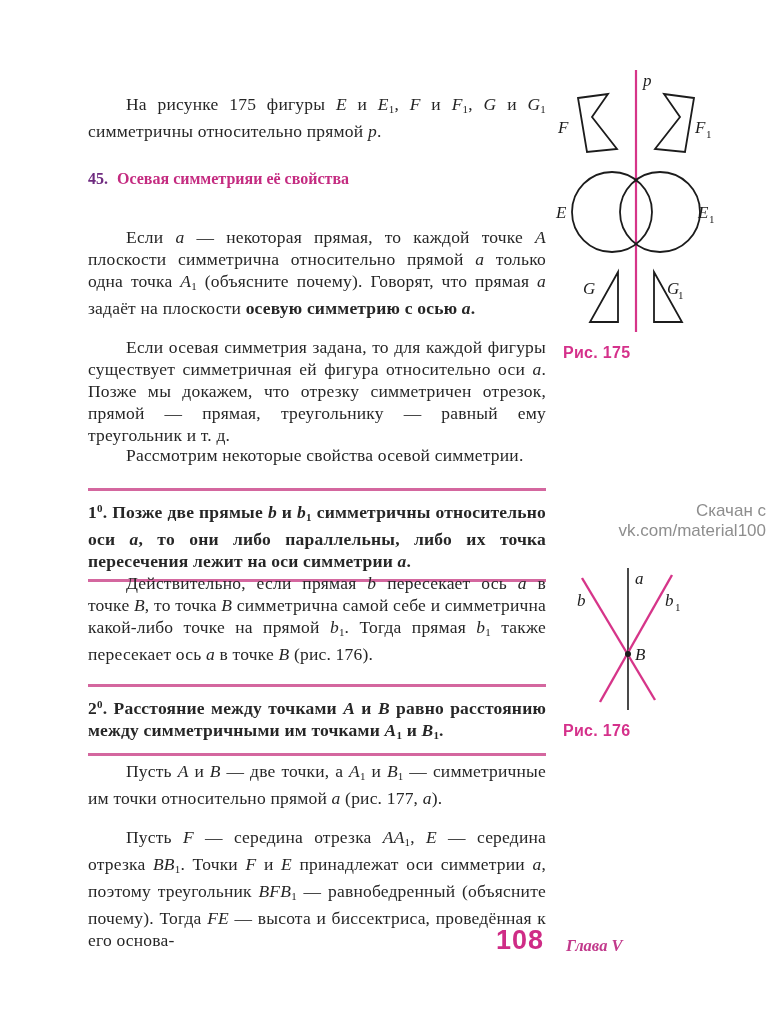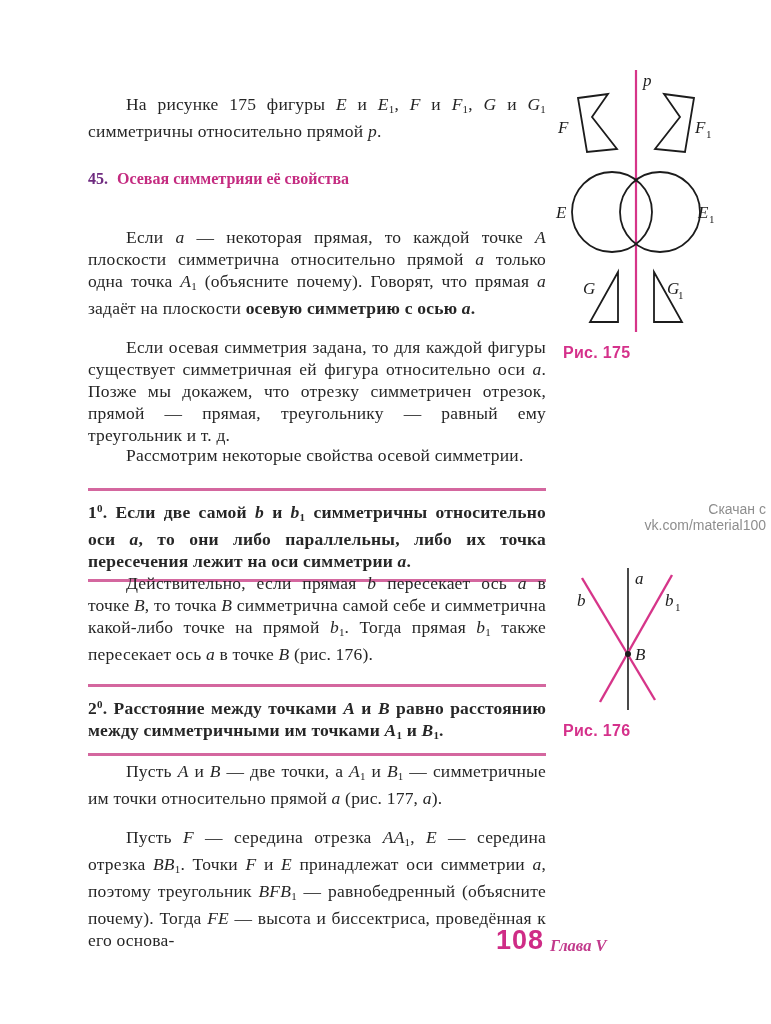--- a/index.html
+++ b/index.html
@@ -38,50 +38,50 @@
     position:absolute;font-family:"Liberation Sans",sans-serif;
     font-weight:bold;font-size:16px;color:#d5318b;letter-spacing:0.3px;
   }
   .cap175{left:563px;top:344px;}
   .cap176{left:563px;top:722px;}
   svg text{font-family:"Liberation Serif",serif;font-style:italic;font-size:17px;fill:#1d1d1d;}
   svg text.subd{font-size:11px;font-style:normal;}
   
   .watermark{
     position:absolute;left:588px;top:501px;width:178px;text-align:right;
-    font-family:"Liberation Sans",sans-serif;font-size:14px;color:#8e8e8e;
+    font-family:"Liberation Sans",sans-serif;font-size:17px;color:#8e8e8e;
   }
   .footer{position:absolute;left:496px;top:925px;display:flex;align-items:flex-end;}
   .page-number{
     font-family:"Liberation Sans",sans-serif;font-weight:bold;
     font-size:27px;color:#cf2c86;letter-spacing:1px;
   }
   .chapter{
-    margin-left:6px;font-family:"Liberation Serif",serif;font-style:italic;
+    margin-left:22px;font-family:"Liberation Serif",serif;font-style:italic;
     font-weight:bold;font-size:16.5px;color:#c23a8c;
   }
 </style>
 </head>
 <body>
 
 <div class="page">
 
   <div class="text-column" id="text-column">
       <p class="para block b0"><span>На рисунке 175 фигуры </span><span class="i">E</span><span> и </span><span class="i">E</span><span class="sub">1</span><span>, </span><span class="i">F</span><span> и </span><span class="i">F</span><span class="sub">1</span><span>, </span><span class="i">G</span><span> и </span><span class="i">G</span><span class="sub">1</span><span> симметричны относительно прямой </span><span class="i">p</span><span>.</span></p>
       <div class="heading block b1">
         <span class="h-num">45.</span>
         <span class="h-title">
           <span class="h-line">Осевая симметрия</span>
           <span class="h-line">и её свойства</span>
         </span>
       </div>
       <p class="para block b2"><span>Если </span><span class="i">a</span><span> — некоторая прямая, то каждой точке </span><span class="i">A</span><span> плоскости симметрична относительно прямой </span><span class="i">a</span><span> только одна точка </span><span class="i">A</span><span class="sub">1</span><span> (объясните почему). Говорят, что прямая </span><span class="i">a</span><span> задаёт на плоскости </span><span class="b">осевую симметрию с осью </span><span class="bi">a</span><span class="b">.</span></p>
       <p class="para block b3"><span>Если осевая симметрия задана, то для каждой фигуры существует симметричная ей фигура относительно оси </span><span class="i">a</span><span>. Позже мы докажем, что отрезку симметричен отрезок, прямой — прямая, треугольнику — равный ему треугольник и т. д.</span></p>
       <p class="para block b4"><span>Рассмотрим некоторые свойства осевой симметрии.</span></p>
-      <p class="property block b5"><span>1</span><span class="sup">0</span><span>. Если две самой </span><span class="i">b</span><span> и </span><span class="i">b</span><span class="sub">1</span><span> симметричны относительно оси </span><span class="i">a</span><span>, то они либо параллельны, либо их точка пересечения лежит на оси симметрии </span><span class="i">a</span><span>.</span></p>
+      <p class="property block b5"><span>1</span><span class="sup">0</span><span>. Позже две прямые </span><span class="i">b</span><span> и </span><span class="i">b</span><span class="sub">1</span><span> симметричны относительно оси </span><span class="i">a</span><span>, то они либо параллельны, либо их точка пересечения лежит на оси симметрии </span><span class="i">a</span><span>.</span></p>
       <p class="para block b6"><span>Действительно, если прямая </span><span class="i">b</span><span> пересекает ось </span><span class="i">a</span><span> в точке </span><span class="i">B</span><span>, то точка </span><span class="i">B</span><span> симметрична самой себе и симметрична какой-либо точке на прямой </span><span class="i">b</span><span class="sub">1</span><span>. Тогда прямая </span><span class="i">b</span><span class="sub">1</span><span> также пересекает ось </span><span class="i">a</span><span> в точке </span><span class="i">B</span><span> (рис. 176).</span></p>
       <p class="property block b7"><span>2</span><span class="sup">0</span><span>. Расстояние между точками </span><span class="i">A</span><span> и </span><span class="i">B</span><span> равно расстоянию между симметричными им точками </span><span class="i">A</span><span class="sub">1</span><span> и </span><span class="i">B</span><span class="sub">1</span><span>.</span></p>
       <p class="para block b8"><span>Пусть </span><span class="i">A</span><span> и </span><span class="i">B</span><span> — две точки, а </span><span class="i">A</span><span class="sub">1</span><span> и </span><span class="i">B</span><span class="sub">1</span><span> — симметричные им точки относительно прямой </span><span class="i">a</span><span> (рис. 177, </span><span class="i">а</span><span>).</span></p>
       <p class="para block b9"><span>Пусть </span><span class="i">F</span><span> — середина отрезка </span><span class="i">AA</span><span class="sub">1</span><span>, </span><span class="i">E</span><span> — середина отрезка </span><span class="i">BB</span><span class="sub">1</span><span>. Точки </span><span class="i">F</span><span> и </span><span class="i">E</span><span> принадлежат оси симметрии </span><span class="i">a</span><span>, поэтому треугольник </span><span class="i">BFB</span><span class="sub">1</span><span> — равнобедренный (объясните почему). Тогда </span><span class="i">FE</span><span> — высота и биссектриса, проведённая к его основа-</span></p>
     </div>
 
   <div class="fig" style="left:555px;top:60px;width:216px;height:310px;">
     <svg width="216" height="310" viewBox="0 0 216 310">
       <line x1="81" y1="10" x2="81" y2="272" stroke="#d63589" stroke-width="2.2"></line>
       <text x="88" y="26">p</text>

